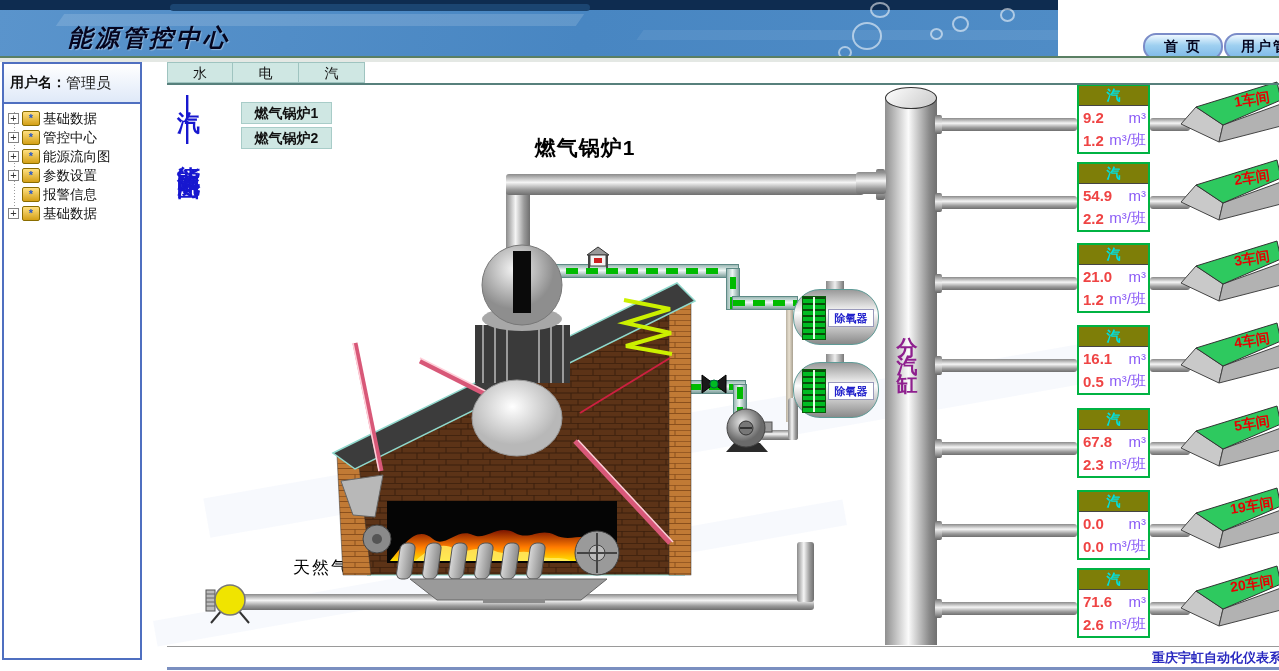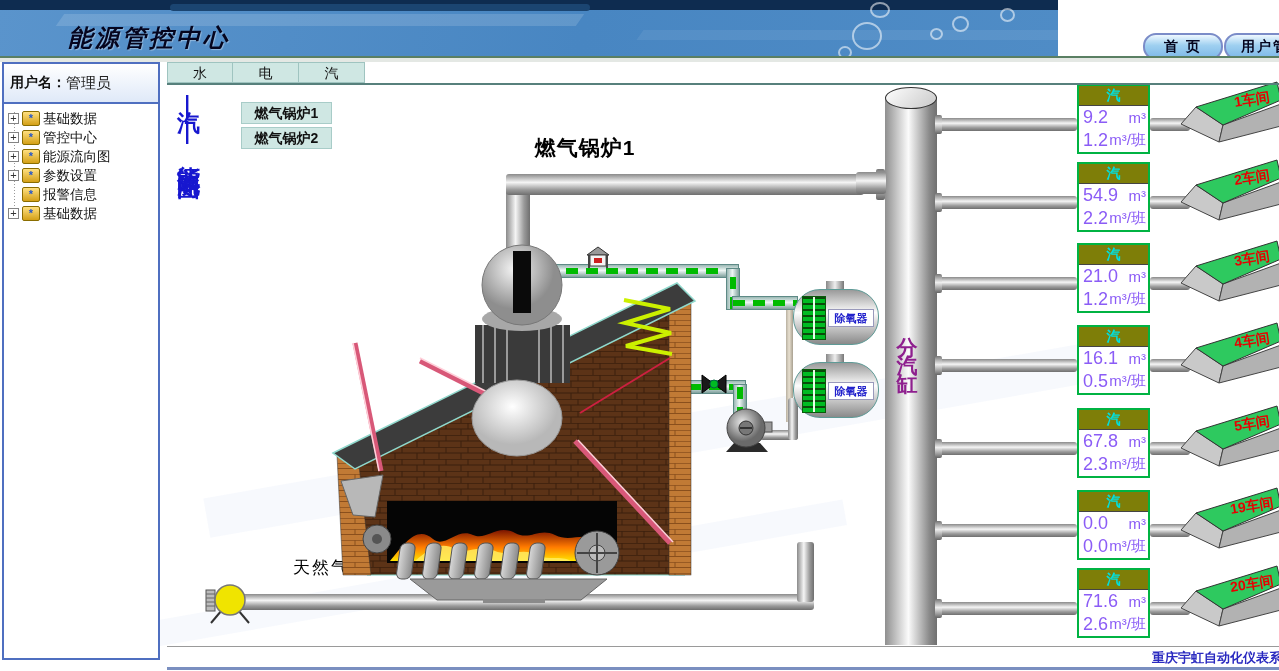--- a/index.html
+++ b/index.html
@@ -17,21 +17,21 @@
   #greenline{position:absolute;left:0;top:56px;width:1279px;height:2px;background:#5a7f63;}
   #midstrip{position:absolute;left:0;top:58px;width:1279px;height:4px;background:#e4e8e4;}
   #page-title{position:absolute;left:68px;top:22px;font-size:24px;font-weight:bold;
     font-style:italic;letter-spacing:3px;color:#05051e;text-shadow:1px 1px 1px rgba(255,255,255,.35);}
   .pillbtn{position:absolute;top:33px;height:23px;border:2px solid #7b8cc8;border-radius:13px;
     background:linear-gradient(#eef8ff,#9fd0f0 45%,#7db8e8);font-size:14px;font-weight:bold;
     color:#05051e;text-align:center;line-height:23px;letter-spacing:2px;cursor:pointer;}
   #btn-home{left:1143px;width:76px;}
   #btn-user{left:1224px;width:78px;}
   
-  #sidebar{position:absolute;left:2px;top:62px;width:158px;height:598px;border:2px solid #4f6fc0;
+  #sidebar{position:absolute;left:2px;top:62px;width:140px;height:598px;border:2px solid #4f6fc0;
     background:#fff;box-sizing:border-box;z-index:6;}
   #user-head{height:38px;border-bottom:2px solid #4f6fc0;background:linear-gradient(#ffffff,#dfe9f8);
     display:flex;align-items:center;padding-left:6px;}
   #user-head .ulabel{font-size:14px;font-weight:bold;color:#111;}
   #user-head .uname{font-size:15px;color:#222;font-family:Liberation Mono, monospace;}
   #tree{position:relative;padding:5px 2px 0 4px;}
   #tree .guide{position:absolute;left:10px;top:8px;height:100px;width:1px;
      background:repeating-linear-gradient(to bottom,#9a9a9a 0 1px,transparent 1px 3px);}
   .trow{position:relative;display:flex;align-items:center;height:19px;gap:3px;cursor:pointer;}
   .plus{width:11px;height:11px;box-sizing:border-box;border:1px solid #848484;background:#fff;
@@ -80,21 +80,21 @@
   
   .meter-row{position:absolute;left:933px;width:346px;height:74px;}
   .branch-pipe{left:2px;top:34px;width:142px;height:13px;}
   .feed-pipe{left:217px;top:34px;width:40px;height:13px;}
   .bflange{left:2px;top:31px;width:7px;height:19px;}
   .meter-panel{position:absolute;left:144px;top:0;width:73px;height:70px;box-sizing:border-box;
     border:2px solid #00b342;background:#fff;cursor:pointer;}
   .mp-head{height:19px;background:#7e7e08;color:#00e0e0;font-size:14px;font-weight:bold;
     text-align:center;line-height:19px;border-bottom:1px solid #444;}
   .mp-row{height:23px;display:flex;justify-content:space-between;align-items:center;padding:0 2px 0 4px;}
-  .mp-val{font-size:18px;color:#8b5cf6;}
+  .mp-val{font-size:15px;color:#ef4444;font-weight:bold;}
   .mp-unit{font-size:15px;color:#8b5cf6;white-space:nowrap;}
   .workshop{position:absolute;left:246px;top:-4px;}
   
   .tank{position:absolute;width:84px;height:54px;border-radius:27px/27px;
     background:linear-gradient(180deg,#9a9a9a,#fdfdfd 42%,#8a8a8a);border:1px solid #5e9a96;}
   .tank .grid{position:absolute;left:8px;top:6px;width:22px;height:42px;border:1px solid #0a5a0a;
     background:repeating-linear-gradient(0deg,#00bb22 0 4px,#0a4a0a 4px 6px);}
   .tank .grid::after{content:"";position:absolute;left:10px;top:0;width:2px;height:100%;background:#e8ffe8;}
   .tank .tlab{position:absolute;left:34px;top:19px;width:44px;height:16px;background:#fff;
     border:1px solid #99b;font-size:11px;font-weight:bold;color:#2222cc;text-align:center;line-height:16px;}

